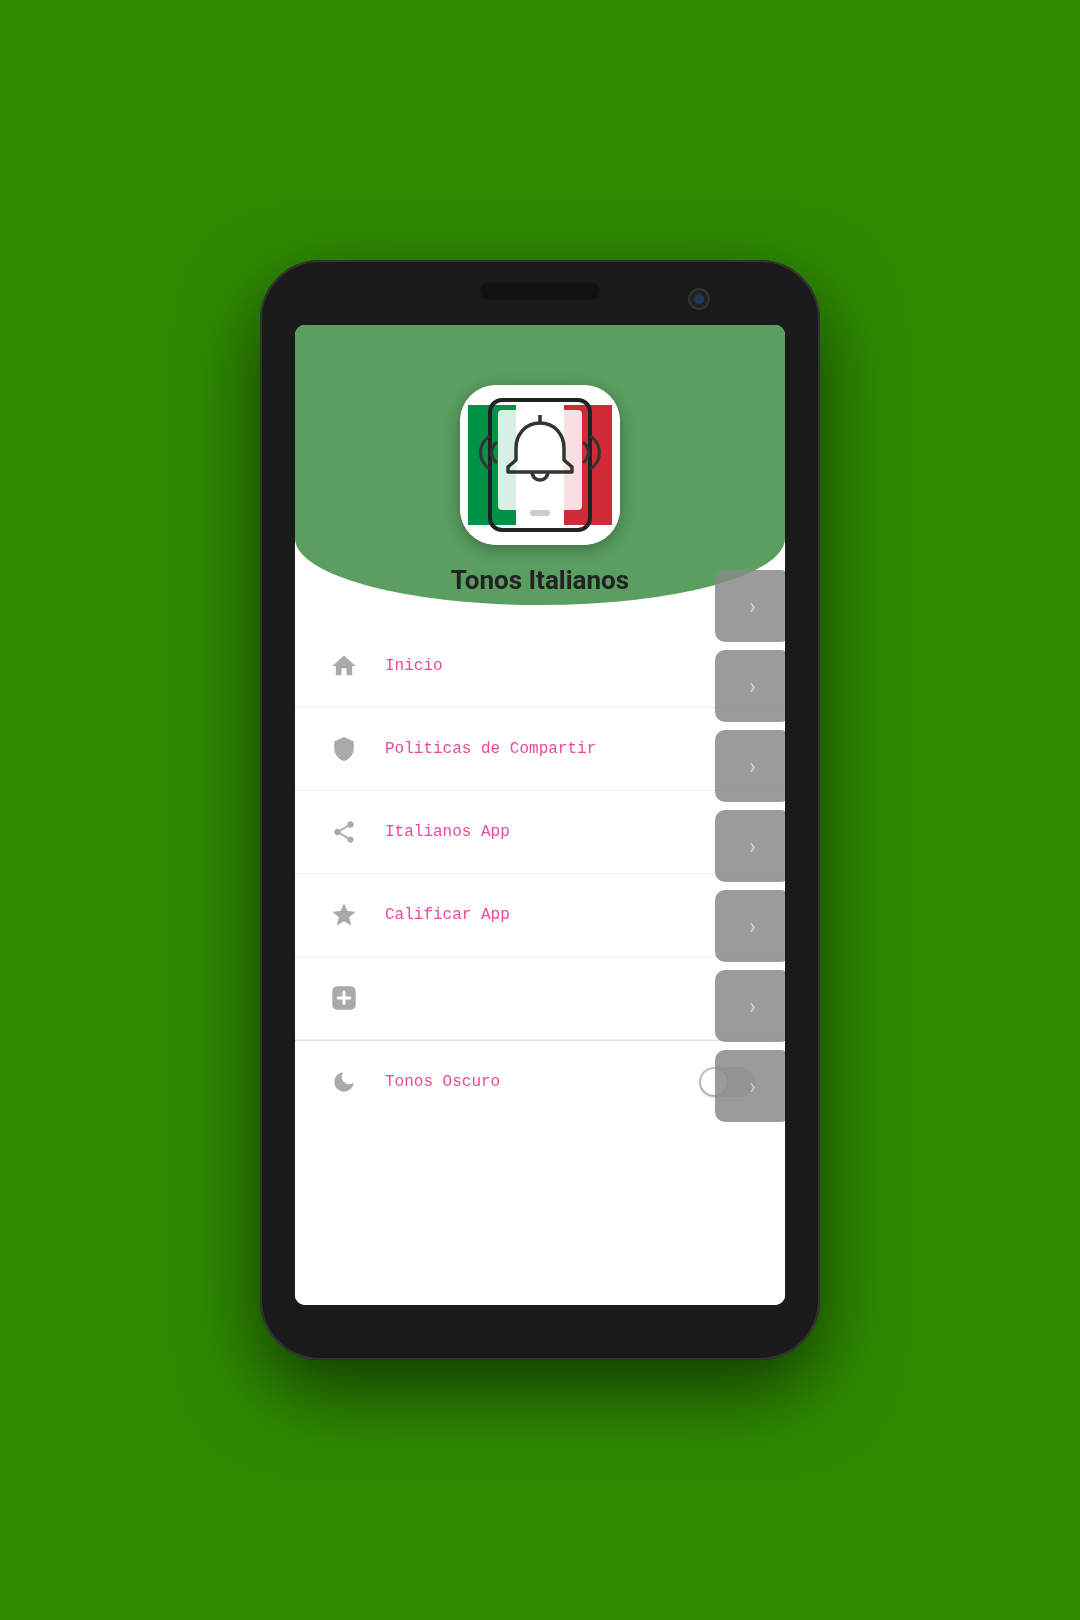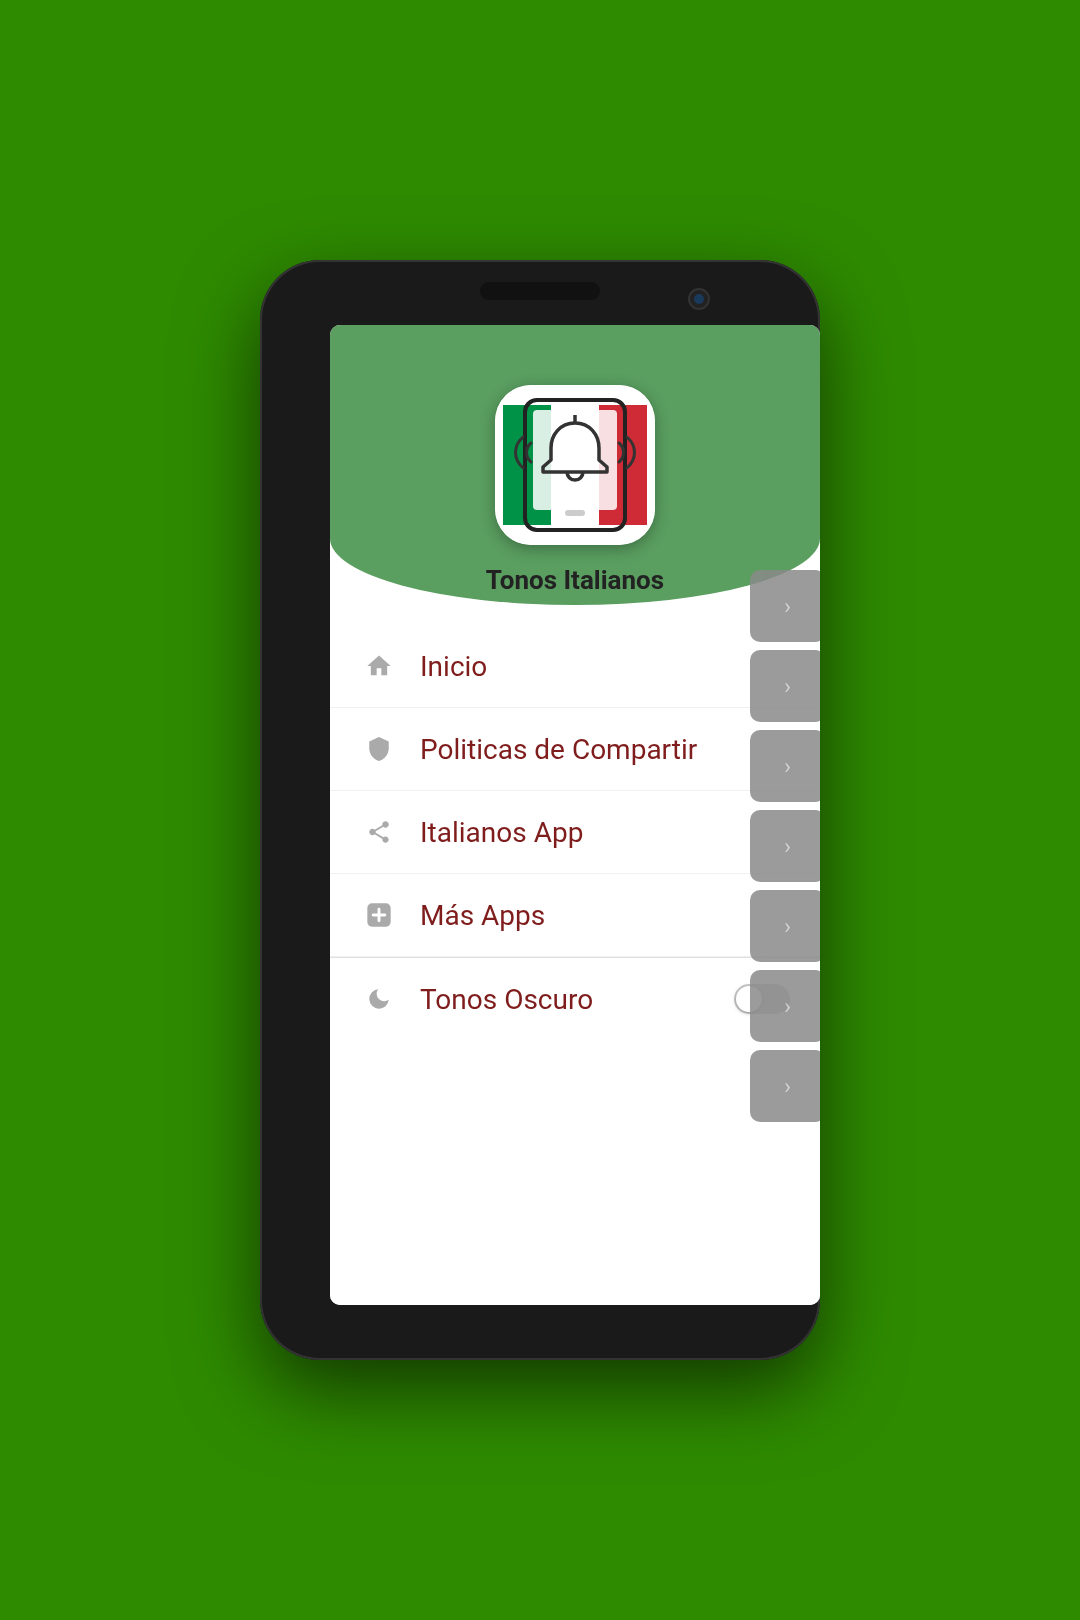--- a/index.html
+++ b/index.html
@@ -17,21 +17,21 @@
 
     .phone-outer {
       width: 560px;
       height: 1100px;
       background: #1a1a1a;
       border-radius: 60px;
       position: relative;
       box-shadow: 0 30px 80px rgba(0,0,0,0.6), inset 0 0 0 2px #333;
       display: flex;
       align-items: center;
-      justify-content: flex-end;
+      justify-content: center;
     }
 
     .phone-outer::before {
       content: '';
       position: absolute;
       top: 22px;
       left: 50%;
       transform: translateX(-50%);
       width: 120px;
       height: 18px;
@@ -147,23 +147,24 @@
       display: flex;
       align-items: center;
       justify-content: center;
       margin-right: 22px;
       color: #999;
       font-size: 26px;
       flex-shrink: 0;
     }
 
     .menu-label {
-      font-size: 28px;
-      color: #7f1d1d;
+      font-size: 16px;
+      color: #ec4899;
       flex: 1;
+      font-family: Liberation Mono, monospace;
     }
 
     .menu-divider {
       height: 1px;
       background: #e0e0e0;
       margin: 0;
     }
 
     .toggle-switch {
       width: 56px;
@@ -244,29 +245,36 @@
 
         <div class="menu-item">
           <div class="menu-icon">
             <svg width="26" height="28" viewBox="0 0 24 24" fill="#aaa">
               <path d="M18 16.08c-.76 0-1.44.3-1.96.77L8.91 12.7c.05-.23.09-.46.09-.7s-.04-.47-.09-.7l7.05-4.11c.54.5 1.25.81 2.04.81 1.66 0 3-1.34 3-3s-1.34-3-3-3-3 1.34-3 3c0 .24.04.47.09.7L8.04 9.81C7.5 9.31 6.79 9 6 9c-1.66 0-3 1.34-3 3s1.34 3 3 3c.79 0 1.5-.31 2.04-.81l7.12 4.16c-.05.21-.08.43-.08.65 0 1.61 1.31 2.92 2.92 2.92 1.61 0 2.92-1.31 2.92-2.92s-1.31-2.92-2.92-2.92z"></path>
             </svg>
           </div>
           <span class="menu-label">Italianos App</span>
         </div>
 
+        <div class="menu-item">
+          <div class="menu-icon">
+            <svg width="28" height="28" viewBox="0 0 24 24" fill="#aaa">
+              <path d="M12 17.27L18.18 21l-1.64-7.03L22 9.24l-7.19-.61L12 2 9.19 8.63 2 9.24l5.46 4.73L5.82 21z"></path>
+            </svg>
+          </div>
+          <span class="menu-label">Calificar App</span>
+        </div>
 
         <div class="menu-item">
           <div class="menu-icon">
             <svg width="28" height="28" viewBox="0 0 24 24" fill="none">
               <rect x="2" y="2" width="20" height="20" rx="4" fill="#aaa"></rect>
               <path d="M12 7v10M7 12h10" stroke="white" stroke-width="2.5" stroke-linecap="round"></path>
             </svg>
           </div>
-          <span class="menu-label">Más Apps</span>
         </div>
 
         <div class="menu-divider"></div>
 
         <div class="menu-item">
           <div class="menu-icon">
             <svg width="26" height="26" viewBox="0 0 24 24" fill="#aaa">
               <path d="M21 12.79A9 9 0 1 1 11.21 3 7 7 0 0 0 21 12.79z"></path>
             </svg>
           </div>

